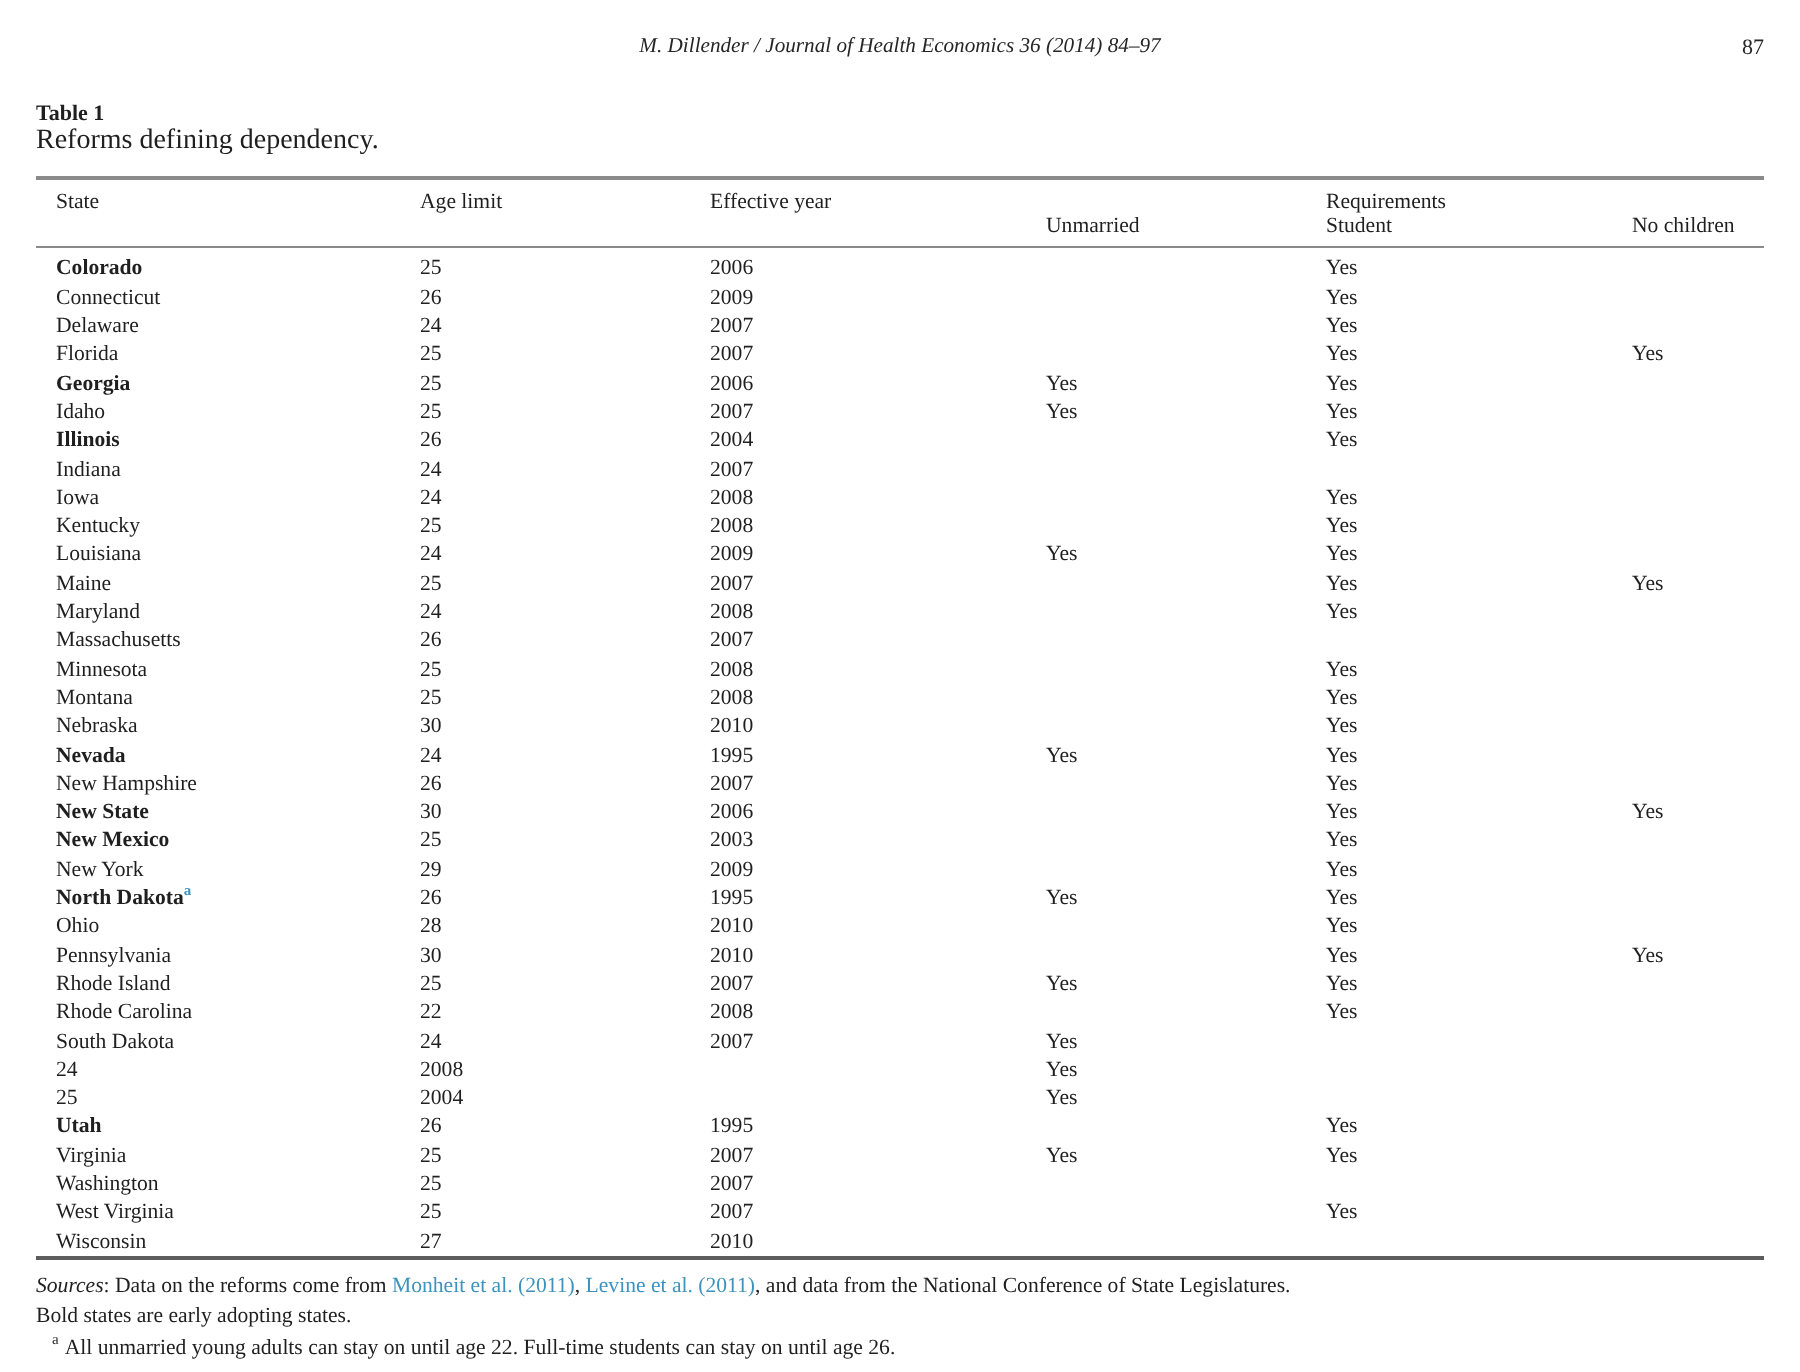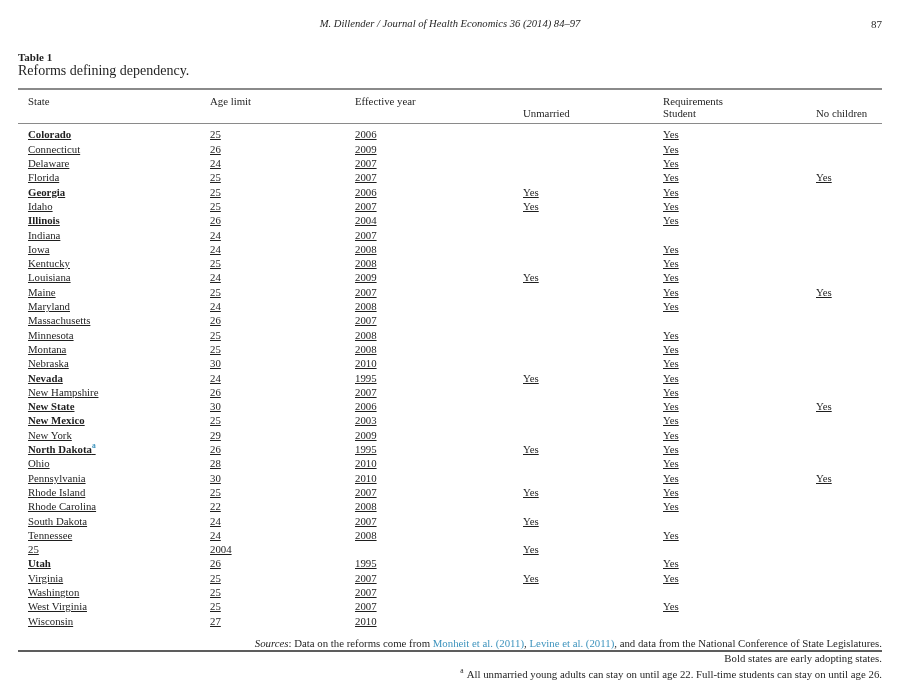--- a/index.html
+++ b/index.html
@@ -31,33 +31,33 @@
 
   .hrow, .trow {
     display: grid;
     grid-template-columns: 182px 145px 168px 140px 153px 1fr;
     padding-left: 10px;
   }
   .hrow { padding-top: 5px; padding-bottom: 3px; }
   .hcell { font-size: 10.8px; }
   .hcell .l1, .hcell .l2 { display: block; height: 12.5px; line-height: 12.5px; }
 
-  .tbody { padding-top: 3.5px; padding-bottom: 22px; text-decoration: underline; }
+  .tbody { padding-top: 3.5px; padding-bottom: 0; }
   .trow { height: 14.3px; }
   .td {
     font-size: 10.8px; line-height: 14.3px;
     white-space: nowrap; overflow: visible;
   }
   .c-state.bold { font-weight: bold; }
   sup.fn-mark {
     color: #3d93bd; font-size: 7.5px; vertical-align: super; line-height: 0;
   }
 
   .notes { position: absolute; left: 18px; top: 636px; width: 864px; }
-  .note-line { font-size: 10.8px; line-height: 15.3px; color: #1f1f1f; text-align: right; }
+  .note-line { font-size: 10.8px; line-height: 15.3px; color: #1f1f1f; }
   .italic { font-style: italic; }
   a.link { color: #3d93bd; text-decoration: none; cursor: pointer; }
   .footnote { padding-left: 8px; }
   .footnote sup.fn-mark { color: #2a2a2a; margin-right: 3px; }
 </style>
 </head>
 <body>
 
 <div class="running-head">
   <span class="rh-center">M. Dillender / Journal of Health Economics 36 (2014) 84–97</span>
@@ -320,21 +320,20 @@
   </div>
       <div class="trow">
     <div class="td c-state">South Dakota</div>
     <div class="td">24</div>
     <div class="td">2007</div>
     <div class="td">Yes</div>
     <div class="td"></div>
     <div class="td"></div>
   </div>
       <div class="trow">
-    <div class="td c-state">Tennessee</div>
     <div class="td">24</div>
     <div class="td">2008</div>
     <div class="td"></div>
     <div class="td">Yes</div>
     <div class="td"></div>
   </div>
       <div class="trow">
     <div class="td">25</div>
     <div class="td">2004</div>
     <div class="td"></div>

